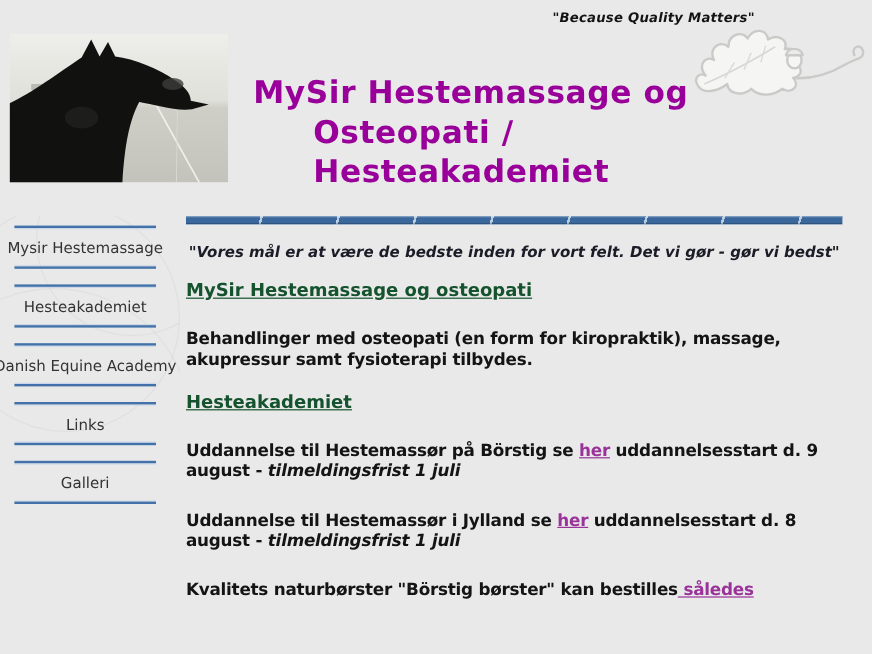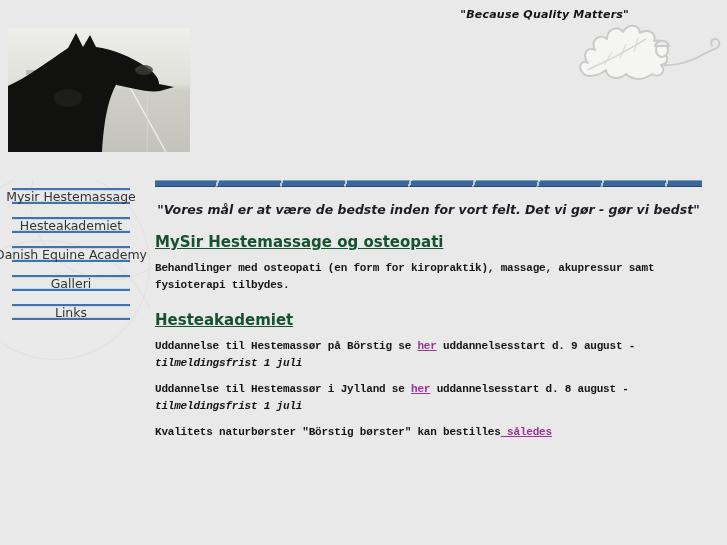--- a/index.html
+++ b/index.html
@@ -71,21 +71,21 @@
     overflow: hidden;
     pointer-events: none;
   }
   .sidebar-watermark .arc {
     position: absolute;
     border: 1px solid #dcdcda;
     border-radius: 50%;
     opacity: 0.7;
   }
   .nav-btn {
-    height: 16px;
+    height: 36px;
     margin-bottom: 13px;
     border-top: 2px solid #4272a9;
     border-bottom: 2px solid #4272a9;
     box-shadow: inset 0 1px 0 #c9d6e7, inset 0 -1px 0 #c9d6e7;
     display: flex;
     align-items: center;
     justify-content: center;
     white-space: nowrap;
     font-size: 12.5px;
     color: #333333;
@@ -121,28 +121,27 @@
   .section-link {
     display: inline-block;
     margin-top: 16px;
     font-size: 15px;
     font-weight: bold;
     color: #14532d;
     text-decoration: underline;
     cursor: pointer;
   }
   .para {
-    margin-top: 9px;
-    font-size: 11px;
+    margin-top: 24px;
+    font-size: 14px;
     font-weight: bold;
     line-height: 17px;
     color: #141414;
     letter-spacing: -0.2px;
     white-space: pre-wrap;
-    font-family: Liberation Mono, monospace;
   }
   .para .italic { font-style: italic; }
   .para a.inline-link,
   .inline-link {
     color: #993399;
     text-decoration: underline;
     font-weight: bold;
     cursor: pointer;
   }
   .gap-lg { margin-top: 17px; }
@@ -175,20 +174,22 @@
     <path d="M0,124 L0,58 C18,50 42,32 60,20 L68,5 L75,19 L82,7 L88,19
              C104,21 124,29 138,39 C146,44 151,50 151,56
              L166,59 L152,63 C139,65 120,59 108,57
              C100,72 96,92 94,124 Z" fill="#111110"></path>
 
     <ellipse cx="136" cy="42" rx="9" ry="5" fill="#3c3c38" opacity="0.8"></ellipse>
     <ellipse cx="60" cy="70" rx="14" ry="9" fill="#2a2a26" opacity="0.5"></ellipse>
   </svg>
 
   <div class="page-title">
+    <div class="line1">MySir Hestemassage og</div>
+    <div class="line2">Osteopati / Hesteakademiet</div>
   </div>
 
   <svg class="leaf-ornament" viewBox="0 0 152 64">
     <g fill="#f7f7f5" stroke="#c7c7c5" stroke-width="2" stroke-linejoin="round">
 
       <path d="M58,38 C86,50 110,46 130,34 C140,28 147,29 145,22 C143,16 135,19 138,26" fill="none" stroke-linecap="round"></path>
 
       <path d="M8,52 C3,45 9,40 14,43 C7,34 14,26 21,30 C16,20 26,13 33,19
                C33,9 44,5 49,12 C54,3 65,4 66,13 C74,8 83,13 80,21
                C89,19 93,27 86,33 C95,34 96,43 87,45 C93,51 86,59 78,54
@@ -212,24 +213,24 @@
     <div class="nav-btn">
       <span>Mysir Hestemassage</span>
     </div>
     <div class="nav-btn">
       <span>Hesteakademiet</span>
     </div>
     <div class="nav-btn">
       <span>Danish Equine Academy</span>
     </div>
     <div class="nav-btn">
+      <span>Links</span>
+    </div>
+    <div class="nav-btn">
       <span>Galleri</span>
-    </div>
-    <div class="nav-btn">
-      <span>Links</span>
     </div>
   </div>
 
   <div class="main">
     <div class="rule top"></div>
 
     <div class="quote">"Vores mål er at være de bedste inden for vort felt. Det vi gør - gør vi bedst"</div>
 
     <a class="section-link">MySir Hestemassage og osteopati</a>
 

